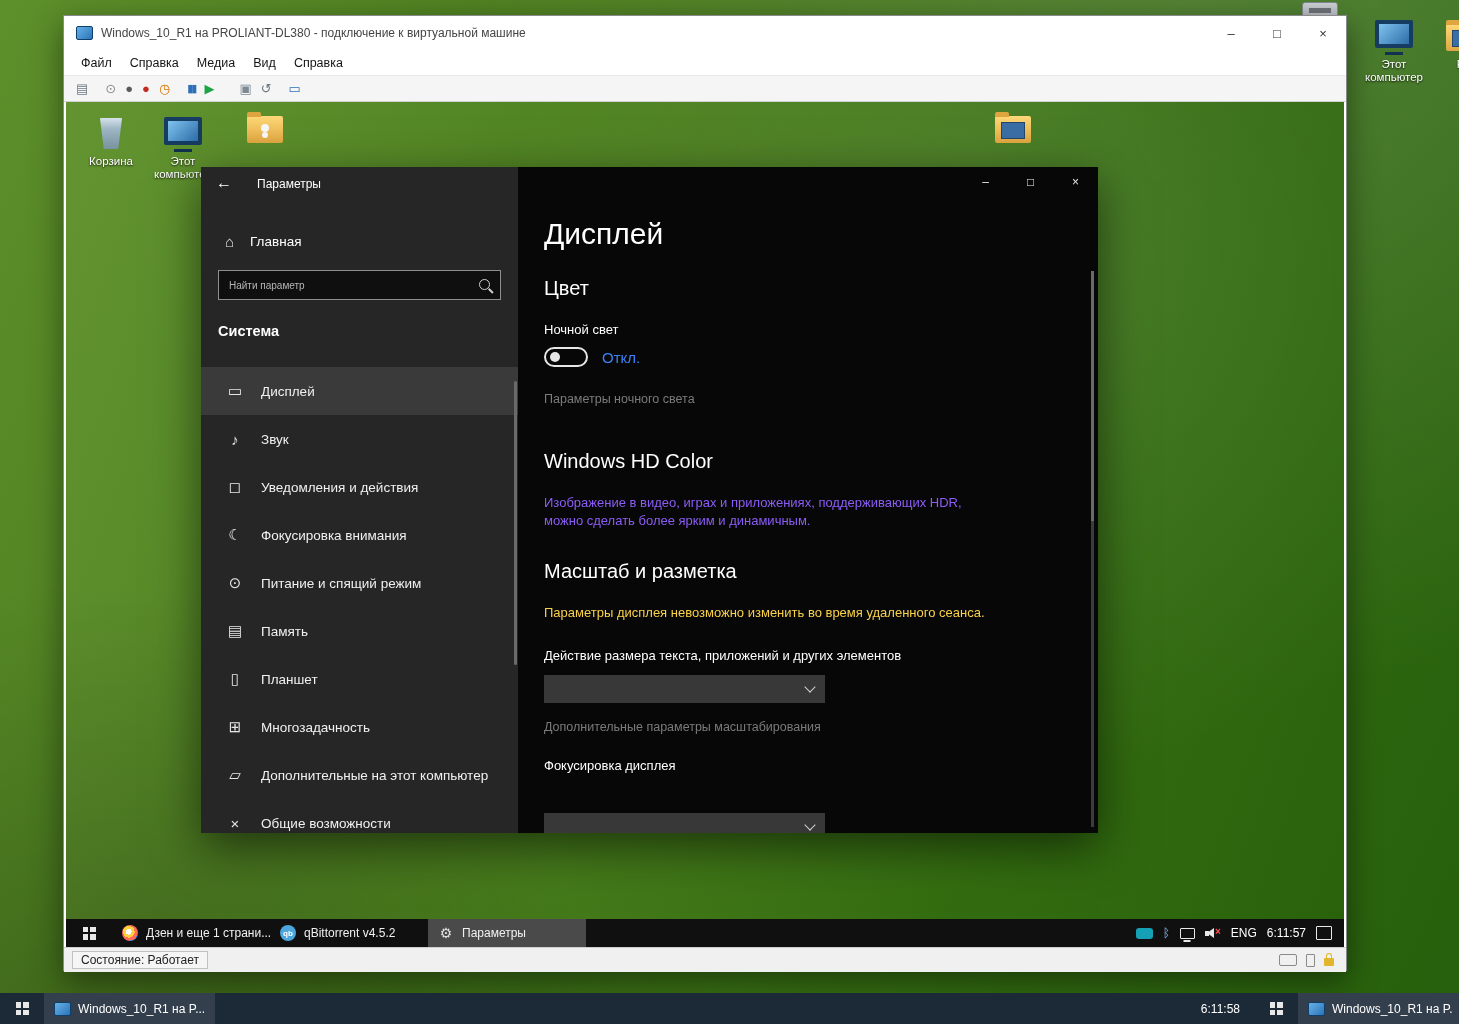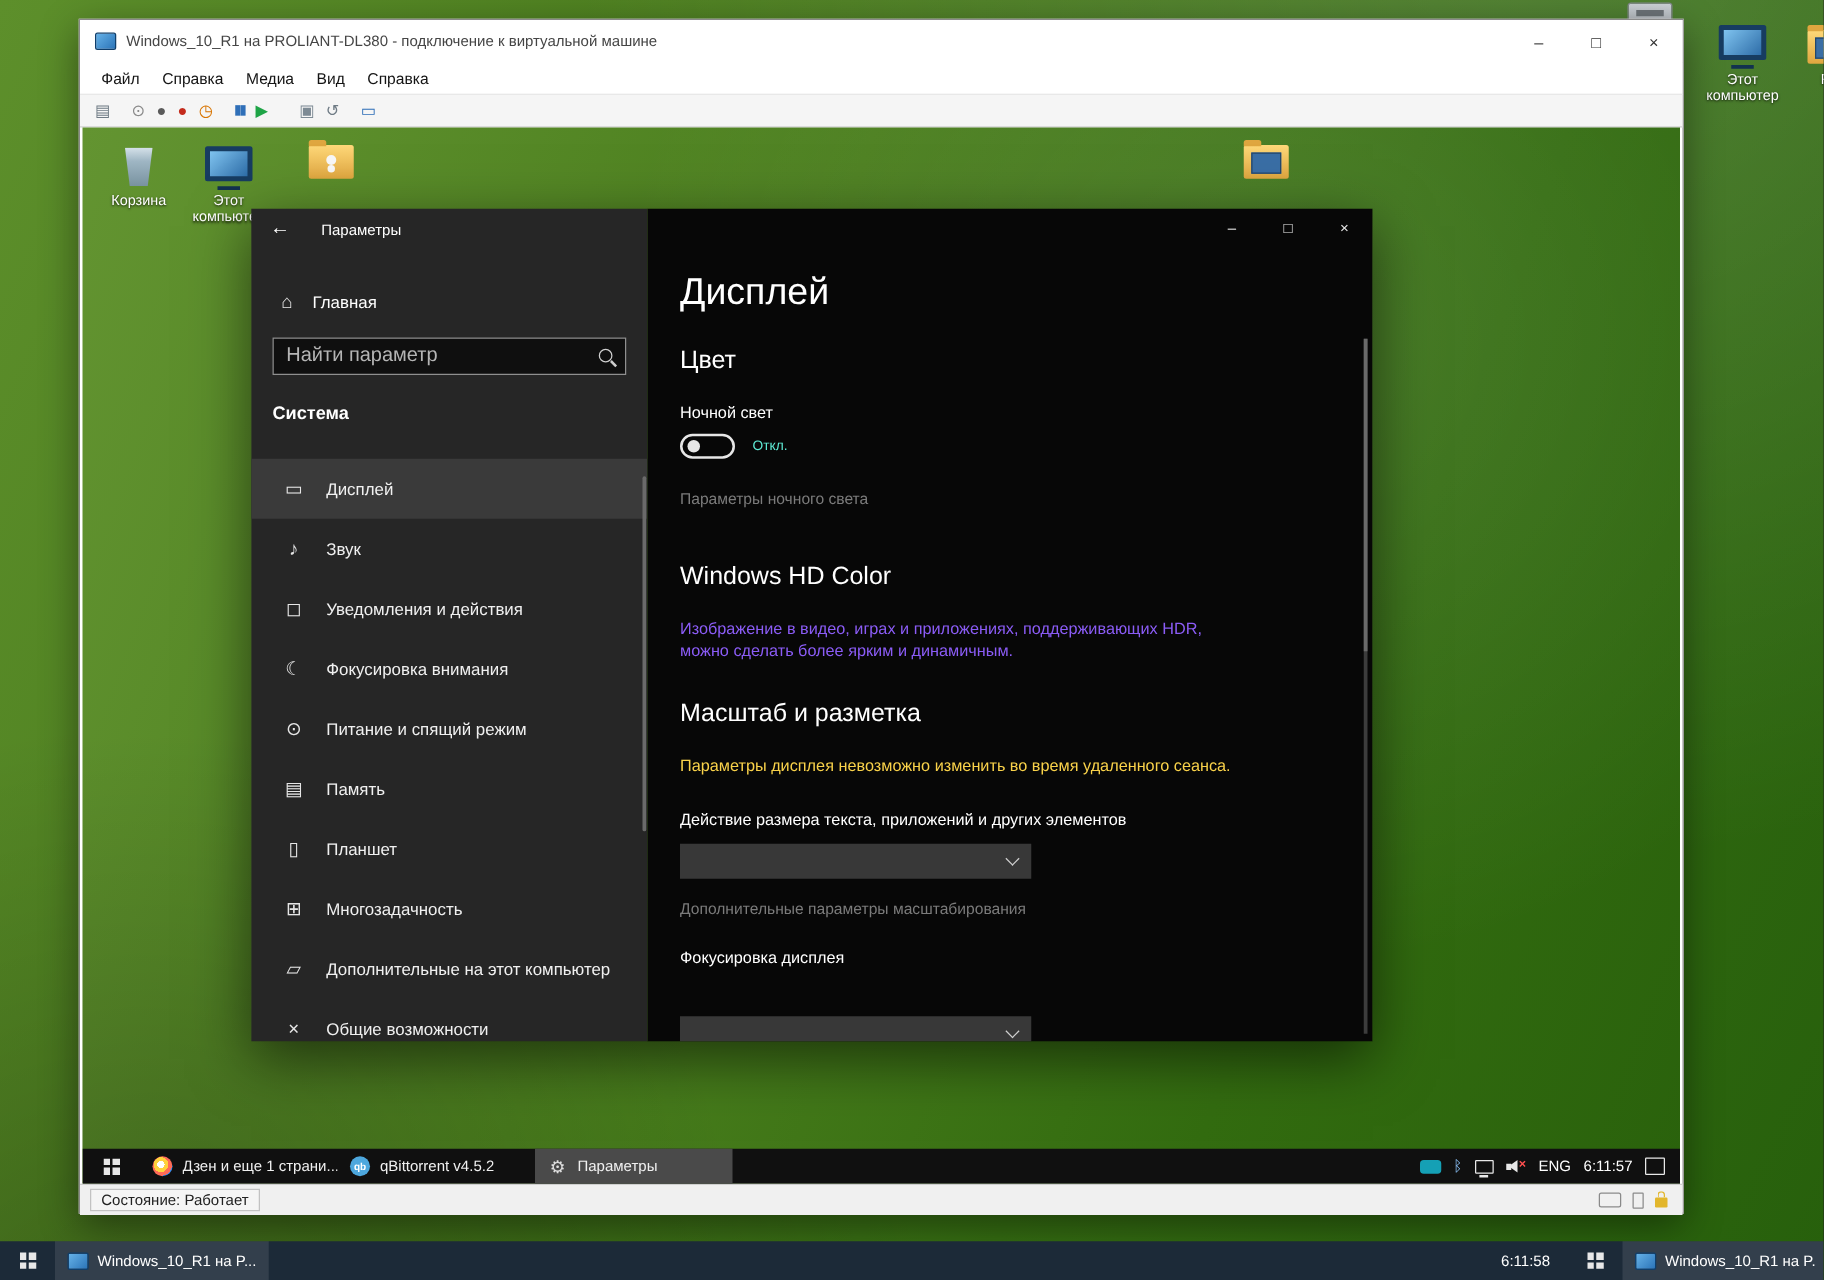--- a/index.html
+++ b/index.html
@@ -75,21 +75,21 @@
     justify-content:center;color:#fff;font-size:16px;}
   .sw-apptitle{position:absolute;left:56px;top:10px;font-size:12px;color:#fff;}
   .sw-controls{position:absolute;right:0;top:0;height:30px;display:flex;z-index:2;}
   .swc{width:45px;height:100%;display:flex;align-items:center;justify-content:center;color:#e8e8e8;font-size:12px;}
   .sw-home{position:absolute;left:0;top:56px;width:100%;height:36px;display:flex;align-items:center;
     padding-left:24px;gap:16px;color:#fff;font-size:13.5px;box-sizing:border-box;}
   .sw-home-ic{font-size:15px;color:#e8e8e8;}
   .sw-search{position:absolute;left:17px;top:103px;width:283px;height:30px;border:1px solid #8f8f8f;
     background:#0f0f0f;box-sizing:border-box;}
   .search-input{width:100%;height:100%;background:transparent;border:0;outline:none;color:#737373;
-    font-size:16px;padding:0 28px 0 10px;box-sizing:border-box;font-family:inherit;}
+    font-size:10px;padding:0 28px 0 10px;box-sizing:border-box;font-family:inherit;}
   .search-input::placeholder{color:#b5b5b5;}
   .mag{position:absolute;right:10px;top:8px;width:9px;height:9px;border:1.5px solid #cfcfcf;border-radius:50%;}
   .mag::after{content:"";position:absolute;width:6px;height:1.5px;background:#cfcfcf;
     transform:rotate(45deg);right:-5px;bottom:-2px;}
   .sw-section{position:absolute;left:17px;top:156px;font-size:14.5px;font-weight:bold;color:#fff;}
   #nav-list{position:absolute;left:0;top:200px;width:100%;}
   .nav-item{height:48px;display:flex;align-items:center;padding-left:24px;gap:16px;box-sizing:border-box;}
   .nav-item.active{background:#3a3a3a;}
   .nav-ic{width:20px;text-align:center;font-size:15px;color:#e6e6e6;flex:0 0 auto;}
   .nav-lb{font-size:13.5px;color:#f0f0f0;white-space:nowrap;}
@@ -97,21 +97,21 @@
 
   .sw-content>*{position:absolute;left:26px;}
   .c-title{top:50px;font-size:30px;font-weight:300;color:#fff;margin:0;}
   .c-h2{font-size:20px;font-weight:300;color:#fff;}
   .c-color{top:110px;} .c-hdr{top:283px;} .c-scale{top:393px;}
   .c-label{font-size:13px;color:#fff;}
   .c-nl{top:155px;}
   .toggle-row{top:180px;display:flex;align-items:center;gap:14px;}
   .toggle{width:40px;height:16px;border:2px solid #e6e6e6;border-radius:11px;position:relative;}
   .knob{position:absolute;left:4px;top:3px;width:10px;height:10px;border-radius:50%;background:#e6e6e6;}
-  .t-state{font-size:11px;color:#5eead4;}
+  .t-state{font-size:15px;color:#3b82f6;}
   .c-link{font-size:12.5px;color:#7b7b7b;}
   .c-nlink{top:225px;} .c-adv{top:553px;}
   .c-para{top:327px;width:436px;font-size:13px;line-height:18px;color:#8b5cf6;margin:0;}
   .c-warn{top:437px;width:448px;font-size:13px;line-height:18px;color:#f9d24a;margin:0;}
   .c-scalelabel{top:481px;} .c-res{top:591px;}
   .dropdown{width:281px;height:28px;background:#383838;position:relative;}
   .dd1{top:508px;} .dd2{top:618px;}
   .dd-value{position:absolute;left:10px;top:7px;font-size:12.5px;color:#ddd;}
   .chev{position:absolute;right:11px;top:8px;width:7px;height:7px;
     border-right:1.5px solid #cfcfcf;border-bottom:1.5px solid #cfcfcf;transform:rotate(45deg);}

